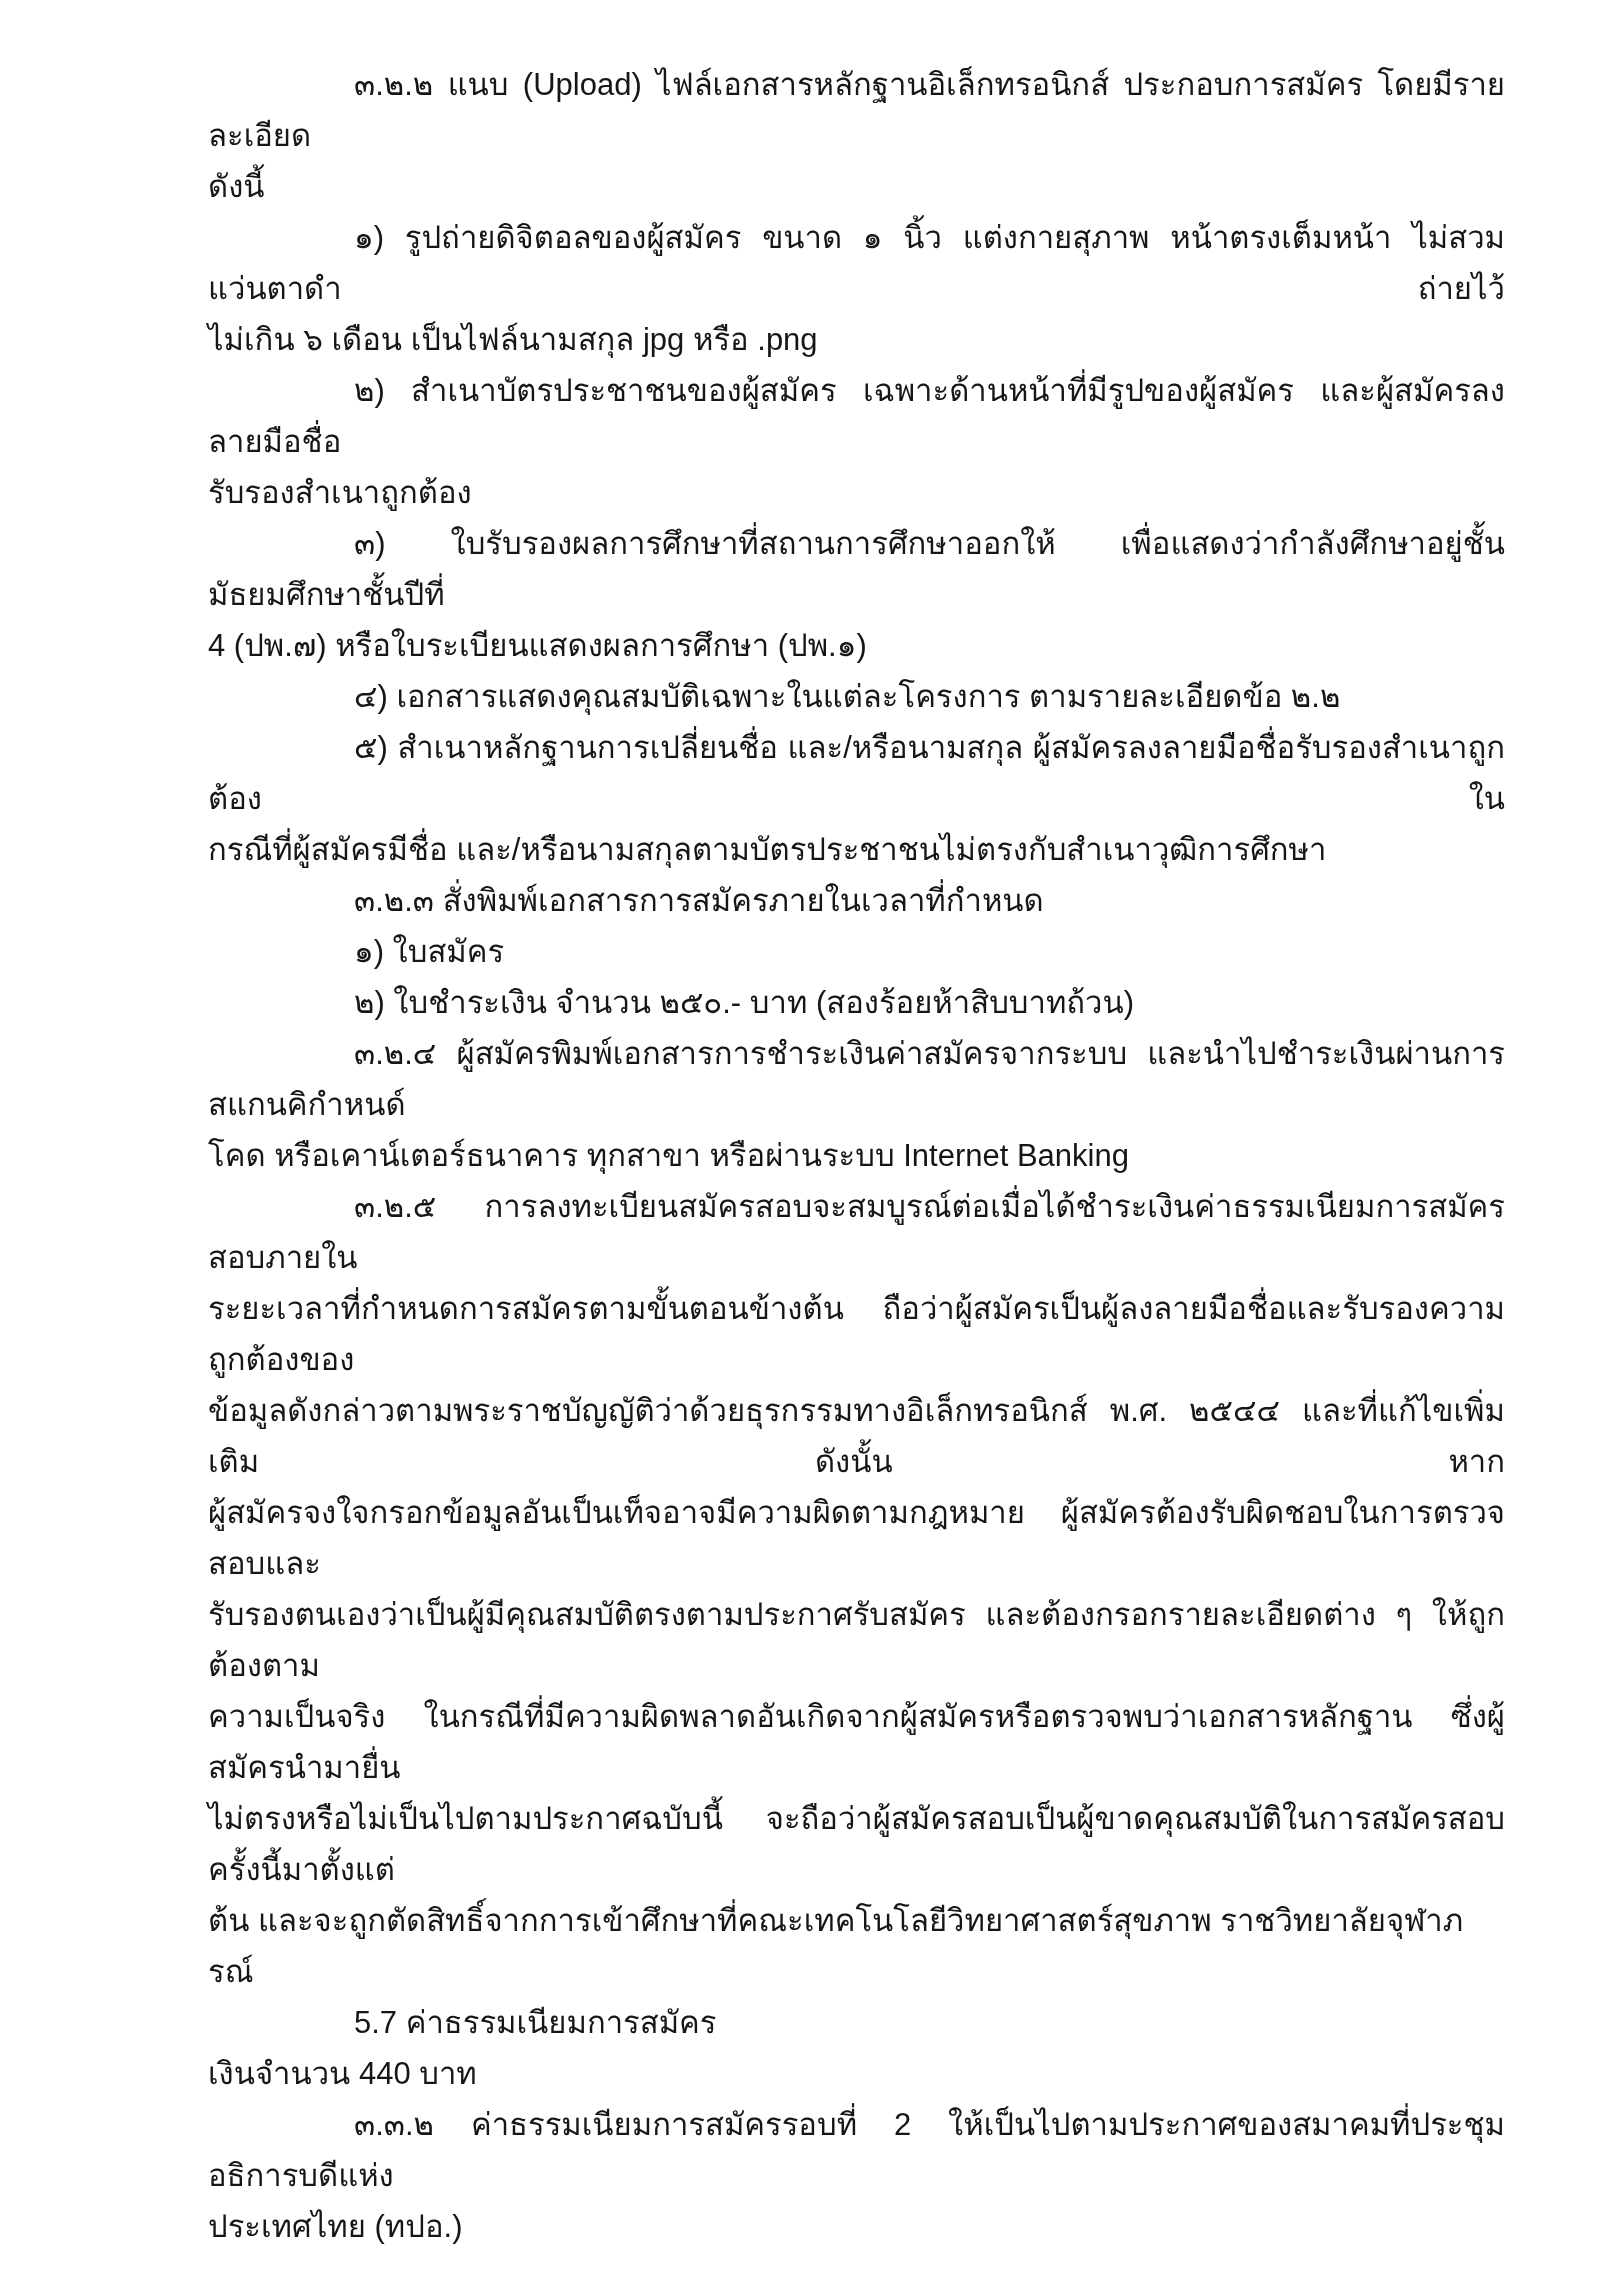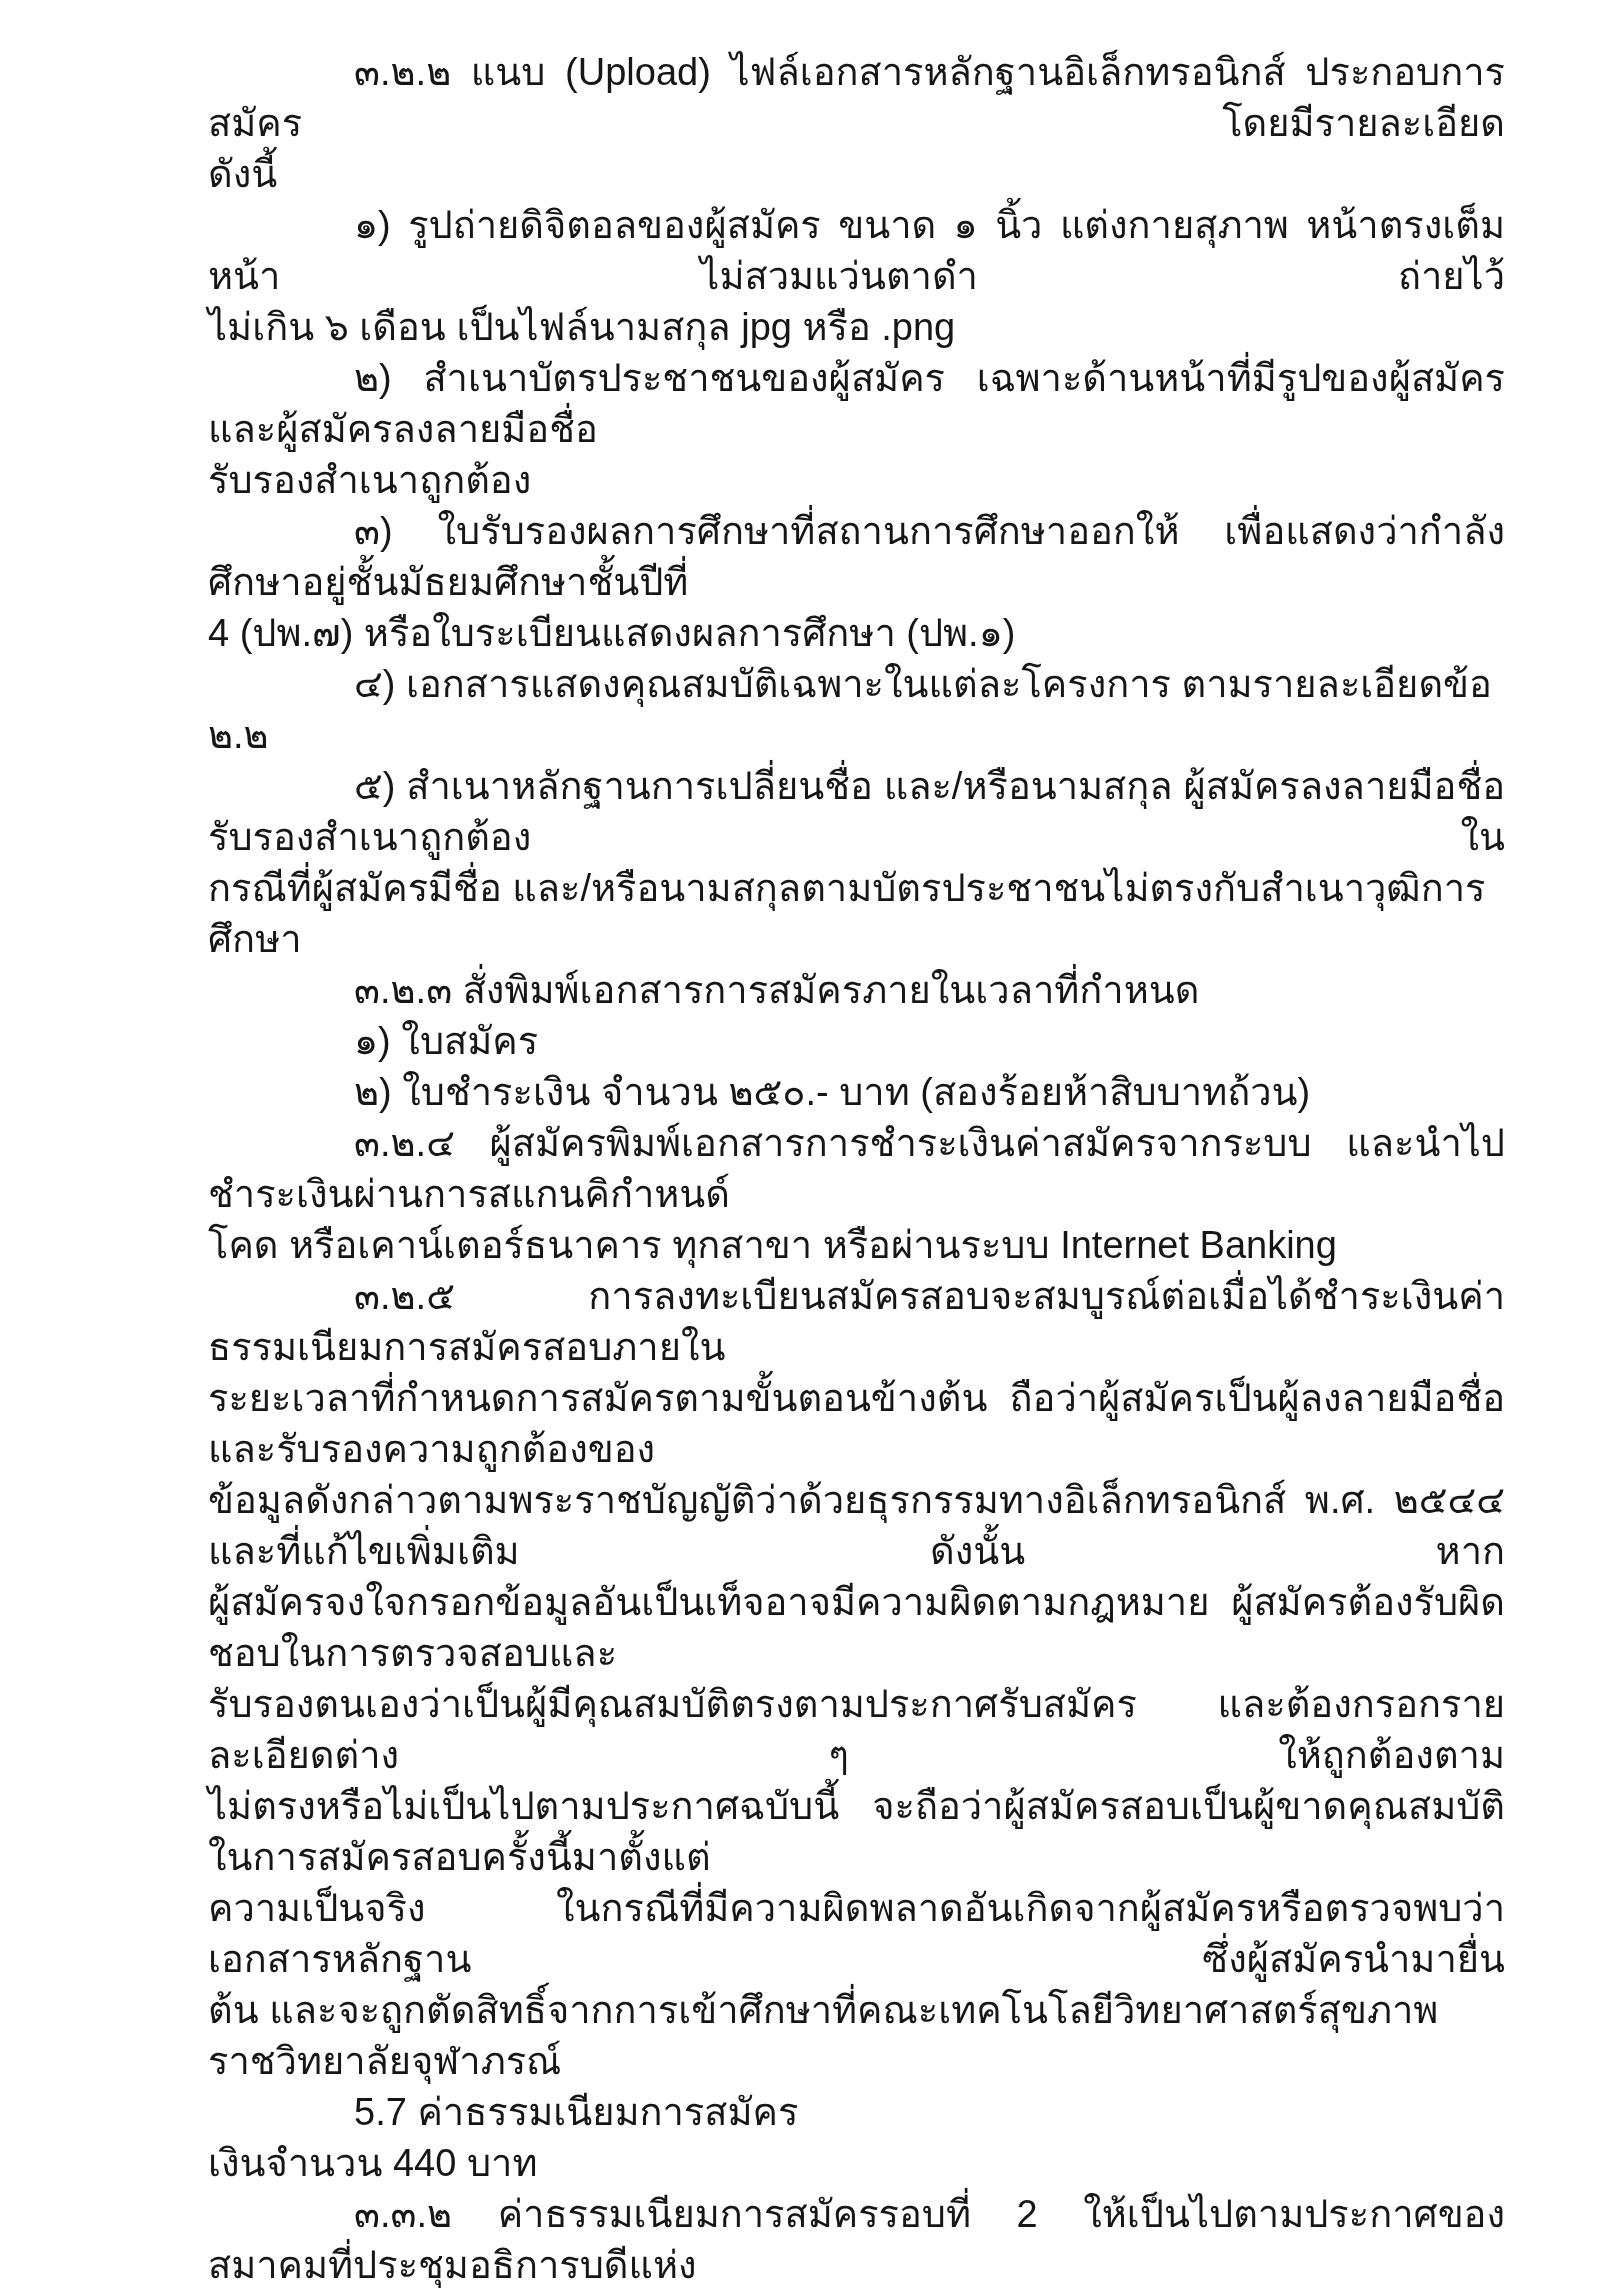--- a/index.html
+++ b/index.html
@@ -3,23 +3,23 @@
 <meta charset="utf-8">
 <style>
   html, body { margin: 0; padding: 0; background: #e8e8e8; }
   .page {
     position: relative;
     width: 1620px;
     height: 2293px;
     margin: 0 auto;
     background: #ffffff;
     box-sizing: border-box;
-    padding: 47px 115px 0 208px;
+    padding: 59px 115px 0 208px;
     font-family: "Liberation Sans", sans-serif;
-    font-size: 38px;
+    font-size: 31px;
     line-height: 51px;
     color: #161616;
     overflow: hidden;
   }
   .ln { min-height: 51px; white-space: normal; }
   .ln.i { text-indent: 146px; }           
   .ln.j { text-align: justify; text-align-last: justify; }
 </style>
 </head>
 <body>
@@ -39,22 +39,22 @@
   <div class="ln i">๓.๒.๓ สั่งพิมพ์เอกสารการสมัครภายในเวลาที่กำหนด</div>
   <div class="ln i">๑) ใบสมัคร</div>
   <div class="ln i">๒) ใบชำระเงิน จำนวน ๒๕๐.- บาท (สองร้อยห้าสิบบาทถ้วน)</div>
   <div class="ln i j">๓.๒.๔ ผู้สมัครพิมพ์เอกสารการชำระเงินค่าสมัครจากระบบ และนำไปชำระเงินผ่านการสแกนคิกำหนด์</div>
   <div class="ln">โคด หรือเคาน์เตอร์ธนาคาร ทุกสาขา หรือผ่านระบบ Internet Banking</div>
   <div class="ln i j">๓.๒.๕ การลงทะเบียนสมัครสอบจะสมบูรณ์ต่อเมื่อได้ชำระเงินค่าธรรมเนียมการสมัครสอบภายใน</div>
   <div class="ln j">ระยะเวลาที่กำหนดการสมัครตามขั้นตอนข้างต้น ถือว่าผู้สมัครเป็นผู้ลงลายมือชื่อและรับรองความถูกต้องของ</div>
   <div class="ln j">ข้อมูลดังกล่าวตามพระราชบัญญัติว่าด้วยธุรกรรมทางอิเล็กทรอนิกส์ พ.ศ. ๒๕๔๔ และที่แก้ไขเพิ่มเติม ดังนั้น หาก</div>
   <div class="ln j">ผู้สมัครจงใจกรอกข้อมูลอันเป็นเท็จอาจมีความผิดตามกฎหมาย ผู้สมัครต้องรับผิดชอบในการตรวจสอบและ</div>
   <div class="ln j">รับรองตนเองว่าเป็นผู้มีคุณสมบัติตรงตามประกาศรับสมัคร และต้องกรอกรายละเอียดต่าง ๆ ให้ถูกต้องตาม</div>
+  <div class="ln j">ความเป็นจริง ในกรณีที่มีความผิดพลาดอันเกิดจากผู้สมัครหรือตรวจพบว่าเอกสารหลักฐาน ซึ่งผู้สมัครนำมายื่น</div>
   <div class="ln j">ไม่ตรงหรือไม่เป็นไปตามประกาศฉบับนี้ จะถือว่าผู้สมัครสอบเป็นผู้ขาดคุณสมบัติในการสมัครสอบครั้งนี้มาตั้งแต่</div>
-  <div class="ln j">ความเป็นจริง ในกรณีที่มีความผิดพลาดอันเกิดจากผู้สมัครหรือตรวจพบว่าเอกสารหลักฐาน ซึ่งผู้สมัครนำมายื่น</div>
   <div class="ln">ต้น และจะถูกตัดสิทธิ์จากการเข้าศึกษาที่คณะเทคโนโลยีวิทยาศาสตร์สุขภาพ ราชวิทยาลัยจุฬาภรณ์</div>
   <div class="ln i">5.7 ค่าธรรมเนียมการสมัคร</div>
   <div class="ln">เงินจำนวน 440 บาท</div>
   <div class="ln i j">๓.๓.๒ ค่าธรรมเนียมการสมัครรอบที่ 2 ให้เป็นไปตามประกาศของสมาคมที่ประชุมอธิการบดีแห่ง</div>
   <div class="ln">ประเทศไทย (ทปอ.)</div>
 
 </div>
 
 
 </body></html>

